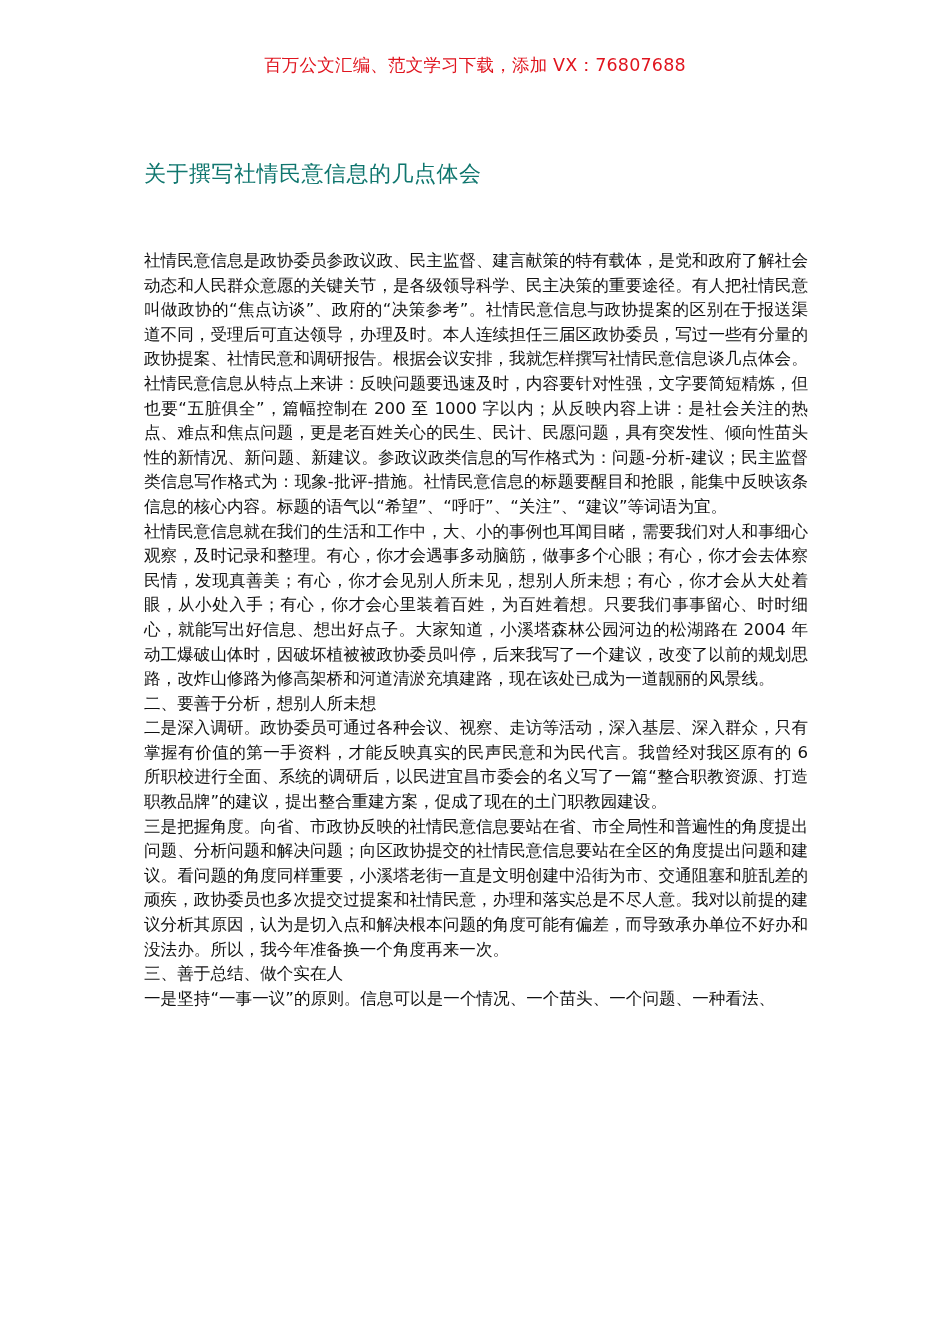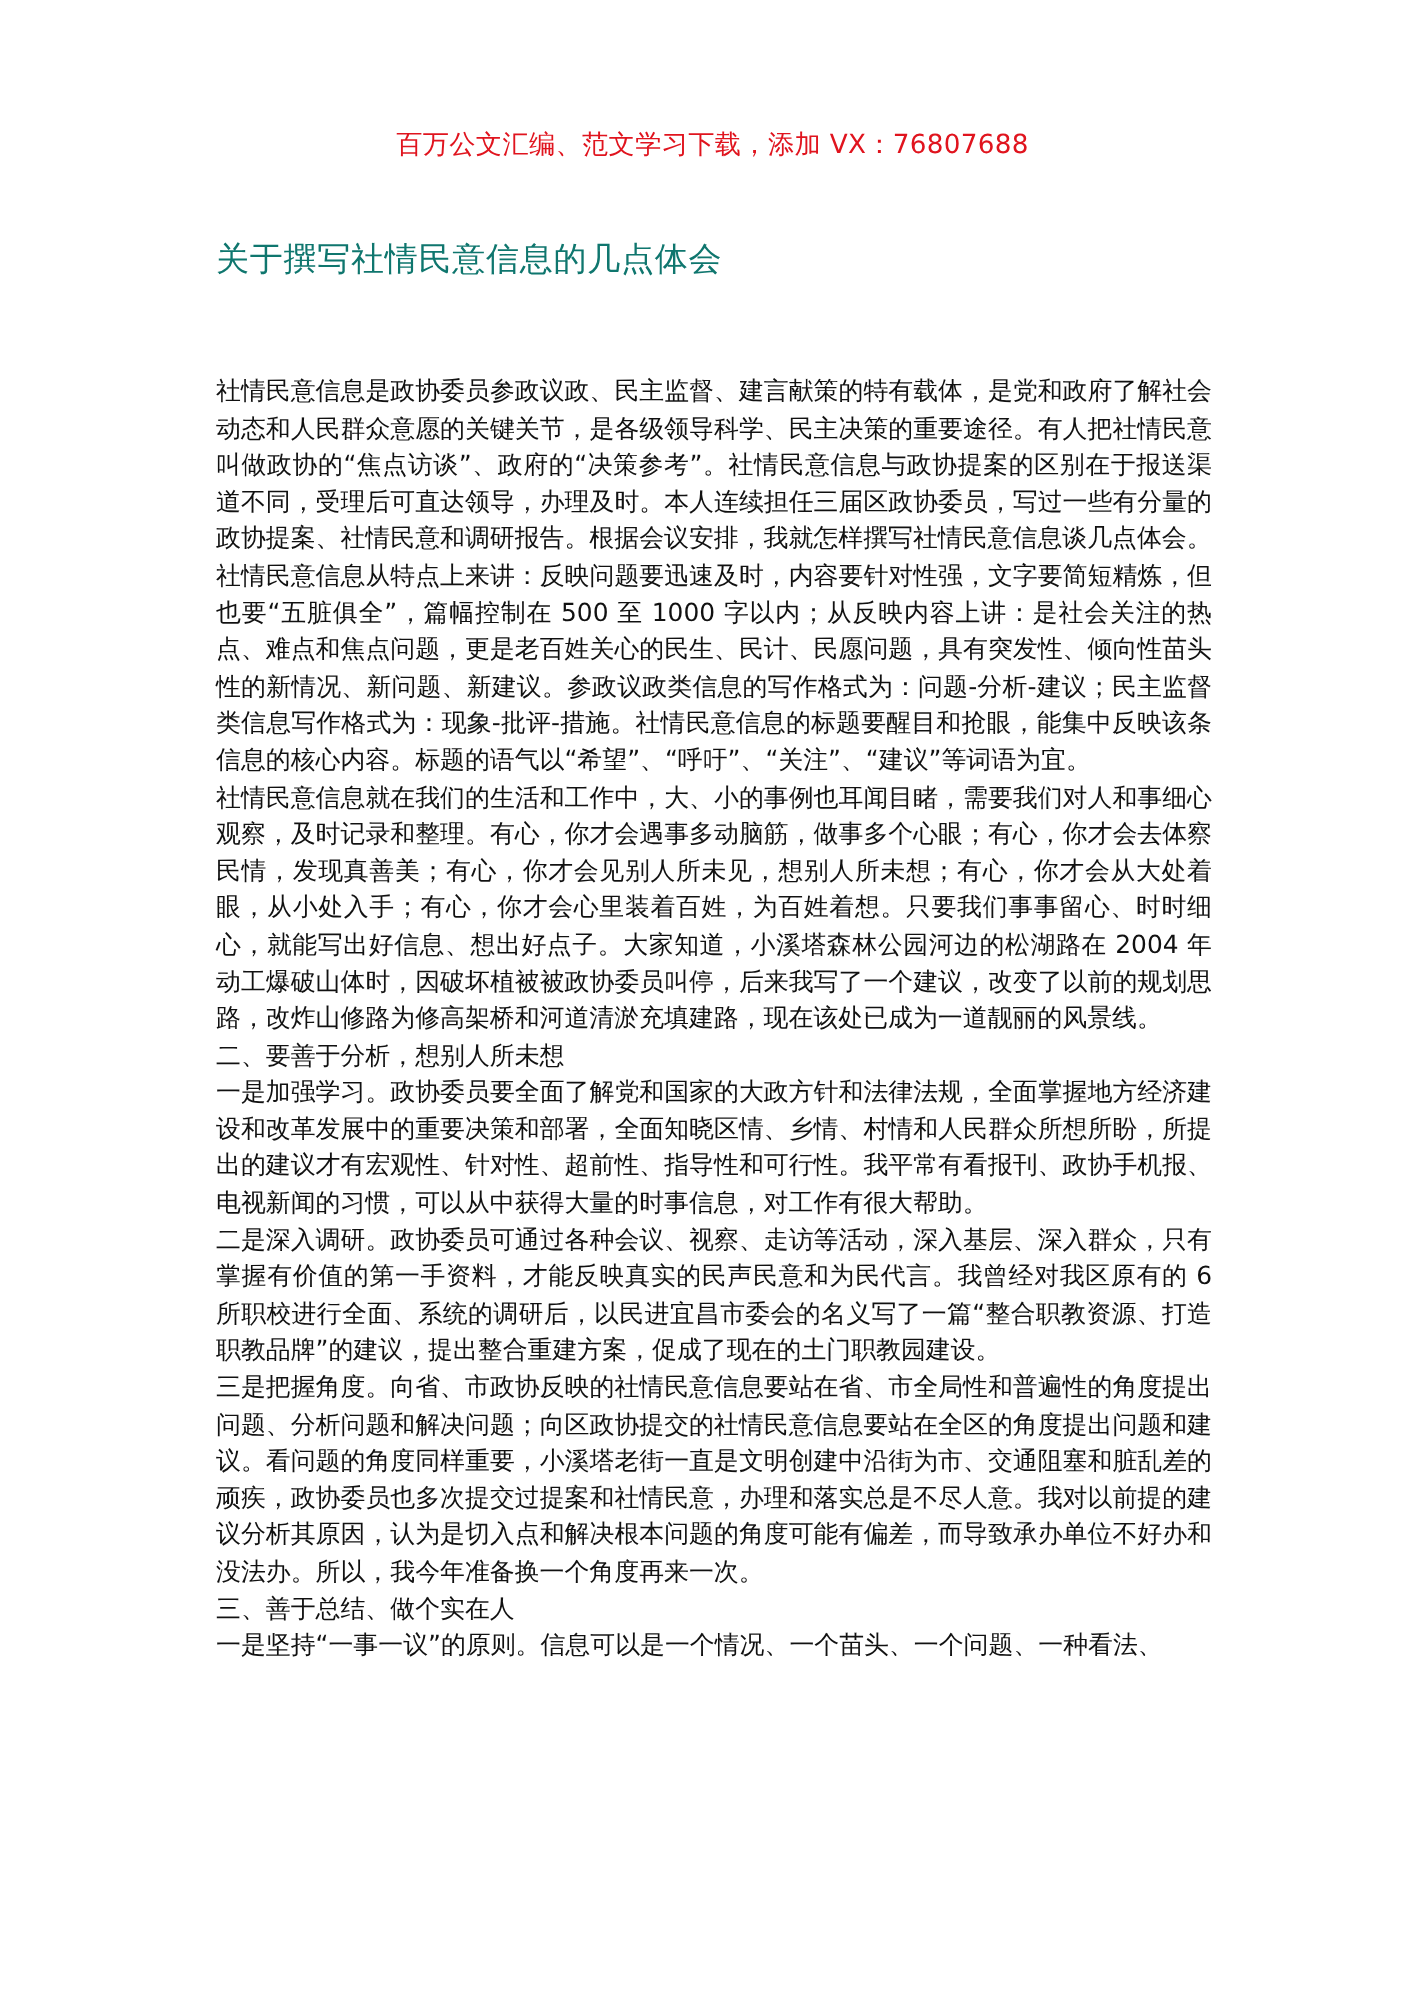--- a/index.html
+++ b/index.html
@@ -1,21 +1,21 @@
 <!DOCTYPE html>
 <html><head>
   <meta charset="utf-8">
   <style>
     html, body { margin: 0; padding: 0; background: #ffffff; }
     body {
       width: 950px; height: 1344px; position: relative; overflow: hidden;
       font-family: "DejaVu Sans", "Liberation Sans", sans-serif;
     }
     .banner {
-      position: absolute; left: 0; top: 83px; width: 950px;
+      position: absolute; left: 0; top: 51px; width: 950px;
       text-align: center; color: #e0141e; font-size: 17.5px; line-height: 28px;
       letter-spacing: 0.2px;
     }
     .title {
       position: absolute; left: 144px; top: 154px;
       color: #0f766e; font-size: 22px; line-height: 40px; font-weight: normal;
       margin: 0; letter-spacing: 0.5px;
     }
     .body {
       position: absolute; left: 144px; top: 249px; width: 664px;
@@ -26,21 +26,20 @@
   </style>
 </head>
 <body>
 
 <div class="banner">百万公文汇编、范文学习下载，添加 VX：76807688</div>
 
 <h1 class="title">关于撰写社情民意信息的几点体会</h1>
 
 <div class="body">
   <p>社情民意信息是政协委员参政议政、民主监督、建言献策的特有载体，是党和政府了解社会动态和人民群众意愿的关键关节，是各级领导科学、民主决策的重要途径。有人把社情民意叫做政协的“焦点访谈”、政府的“决策参考”。社情民意信息与政协提案的区别在于报送渠道不同，受理后可直达领导，办理及时。本人连续担任三届区政协委员，写过一些有分量的政协提案、社情民意和调研报告。根据会议安排，我就怎样撰写社情民意信息谈几点体会。</p>
-  <p>社情民意信息从特点上来讲：反映问题要迅速及时，内容要针对性强，文字要简短精炼，但也要“五脏俱全”，篇幅控制在 500 至 1000 字以内；从反映内容上讲：是社会关注的热点、难点和焦点问题，更是老百姓关心的民生、民计、民愿问题，具有突发性、倾向性苗头性的新情况、新问题、新建议。参政议政类信息的写作格式为：问题-分析-建议；民主监督类信息写作格式为：现象-批评-措施。社情民意信息的标题要醒目和抢眼，能集中反映该条信息的核心内容。标题的语气以“希望”、“呼吁”、“关注”、“建议”等词语为宜。</p>
+  <p>社情民意信息从特点上来讲：反映问题要迅速及时，内容要针对性强，文字要简短精炼，但也要“五脏俱全”，篇幅控制在 200 至 1000 字以内；从反映内容上讲：是社会关注的热点、难点和焦点问题，更是老百姓关心的民生、民计、民愿问题，具有突发性、倾向性苗头性的新情况、新问题、新建议。参政议政类信息的写作格式为：问题-分析-建议；民主监督类信息写作格式为：现象-批评-措施。社情民意信息的标题要醒目和抢眼，能集中反映该条信息的核心内容。标题的语气以“希望”、“呼吁”、“关注”、“建议”等词语为宜。</p>
   <p>社情民意信息就在我们的生活和工作中，大、小的事例也耳闻目睹，需要我们对人和事细心观察，及时记录和整理。有心，你才会遇事多动脑筋，做事多个心眼；有心，你才会去体察民情，发现真善美；有心，你才会见别人所未见，想别人所未想；有心，你才会从大处着眼，从小处入手；有心，你才会心里装着百姓，为百姓着想。只要我们事事留心、时时细心，就能写出好信息、想出好点子。大家知道，小溪塔森林公园河边的松湖路在 2004 年动工爆破山体时，因破坏植被被政协委员叫停，后来我写了一个建议，改变了以前的规划思路，改炸山修路为修高架桥和河道清淤充填建路，现在该处已成为一道靓丽的风景线。</p>
   <p>二、要善于分析，想别人所未想</p>
-  <p>一是加强学习。政协委员要全面了解党和国家的大政方针和法律法规，全面掌握地方经济建设和改革发展中的重要决策和部署，全面知晓区情、乡情、村情和人民群众所想所盼，所提出的建议才有宏观性、针对性、超前性、指导性和可行性。我平常有看报刊、政协手机报、电视新闻的习惯，可以从中获得大量的时事信息，对工作有很大帮助。</p>
   <p>二是深入调研。政协委员可通过各种会议、视察、走访等活动，深入基层、深入群众，只有掌握有价值的第一手资料，才能反映真实的民声民意和为民代言。我曾经对我区原有的 6 所职校进行全面、系统的调研后，以民进宜昌市委会的名义写了一篇“整合职教资源、打造职教品牌”的建议，提出整合重建方案，促成了现在的土门职教园建设。</p>
   <p>三是把握角度。向省、市政协反映的社情民意信息要站在省、市全局性和普遍性的角度提出问题、分析问题和解决问题；向区政协提交的社情民意信息要站在全区的角度提出问题和建议。看问题的角度同样重要，小溪塔老街一直是文明创建中沿街为市、交通阻塞和脏乱差的顽疾，政协委员也多次提交过提案和社情民意，办理和落实总是不尽人意。我对以前提的建议分析其原因，认为是切入点和解决根本问题的角度可能有偏差，而导致承办单位不好办和没法办。所以，我今年准备换一个角度再来一次。</p>
   <p>三、善于总结、做个实在人</p>
   <p>一是坚持“一事一议”的原则。信息可以是一个情况、一个苗头、一个问题、一种看法、</p>
 </div>
 
 </body></html>

